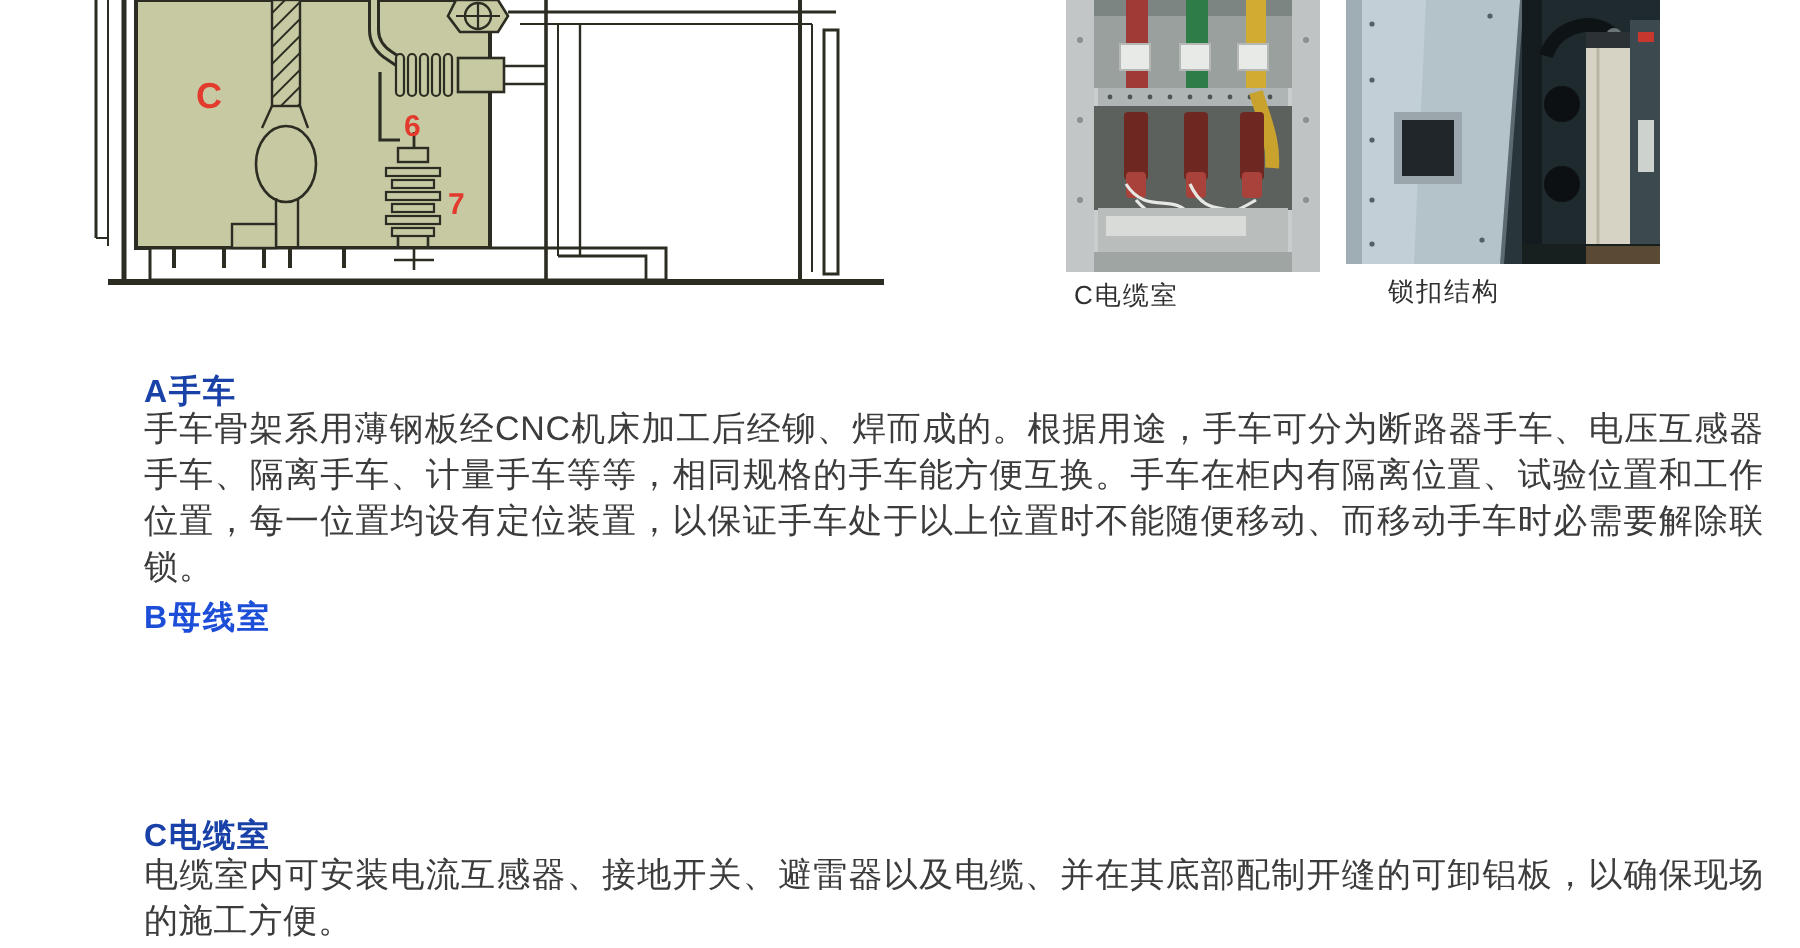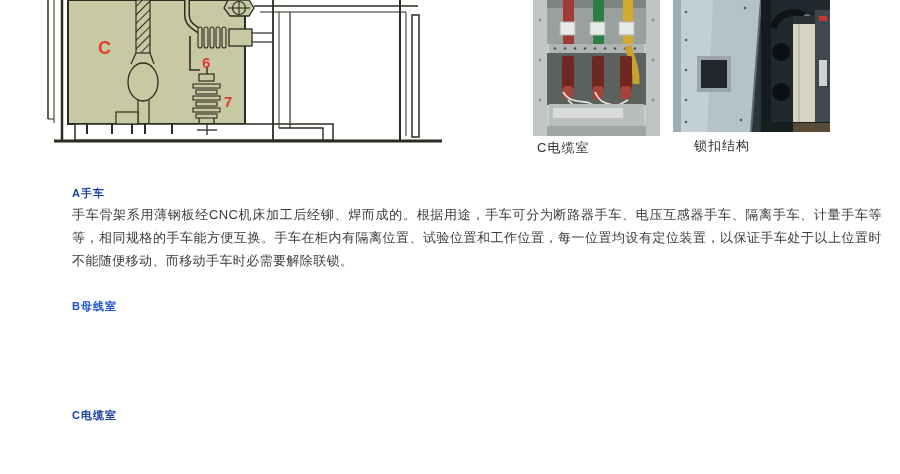--- a/index.html
+++ b/index.html
@@ -5,22 +5,22 @@
   html,body{margin:0;padding:0;background:#ffffff;}
   .page{position:relative;width:900px;height:474px;background:#ffffff;overflow:hidden;
         font-family:"Liberation Sans","DejaVu Sans",sans-serif;}
   .diagram-wrap{position:absolute;left:40px;top:0;width:425px;height:170px;}
   .photo{position:absolute;top:0;}
   .photo1{left:533px;width:127px;height:136px;}
   .photo2{left:673px;width:157px;height:132px;}
   .photo-caption{position:absolute;font-size:13px;color:#2f2f2f;letter-spacing:1px;}
   .caption1{left:537px;top:139px;}
   .caption2{left:676px;top:137px;font-weight:normal;margin-left:18px;}
-  .sec-heading{position:absolute;left:72px;font-size:11px;font-weight:bold;letter-spacing:1px;}
-  .sec-body{position:absolute;left:72px;width:810px;font-size:13px;line-height:23px;
+  .sec-heading{position:absolute;left:72px;font-size:16px;font-weight:bold;letter-spacing:1px;}
+  .sec-body{position:absolute;left:72px;width:810px;font-size:17px;line-height:23px;
             letter-spacing:0.4px;text-align:justify;color:#3c3c3c;}
   .hA{top:186px;} .bA{top:203px;}
   .hB{top:299px;} .bB{top:317px;}
   .hC{top:408px;} .bC{top:426px;}
   svg{display:block;}
 </style>
 </head>
 <body>
 
 <div class="page">
@@ -193,14 +193,15 @@
     </svg>
   </div>
   <div class="photo-caption caption2">锁扣结构</div>
 
   <div class="sec-heading hA" style="color: rgb(26, 65, 168);">A手车</div>
   <div class="sec-body bA">手车骨架系用薄钢板经CNC机床加工后经铆、焊而成的。根据用途，手车可分为断路器手车、电压互感器手车、隔离手车、计量手车等等，相同规格的手车能方便互换。手车在柜内有隔离位置、试验位置和工作位置，每一位置均设有定位装置，以保证手车处于以上位置时不能随便移动、而移动手车时必需要解除联锁。</div>
 
   <div class="sec-heading hB" style="color: #1d4ed8;">B母线室</div>
 
   <div class="sec-heading hC" style="color: rgb(26, 65, 168);">C电缆室</div>
+  <div class="sec-body bC">电缆室内可安装电流互感器、接地开关、避雷器以及电缆、并在其底部配制开缝的可卸铝板，以确保现场的施工方便。</div>
 
 </div>
 
 </body></html>

